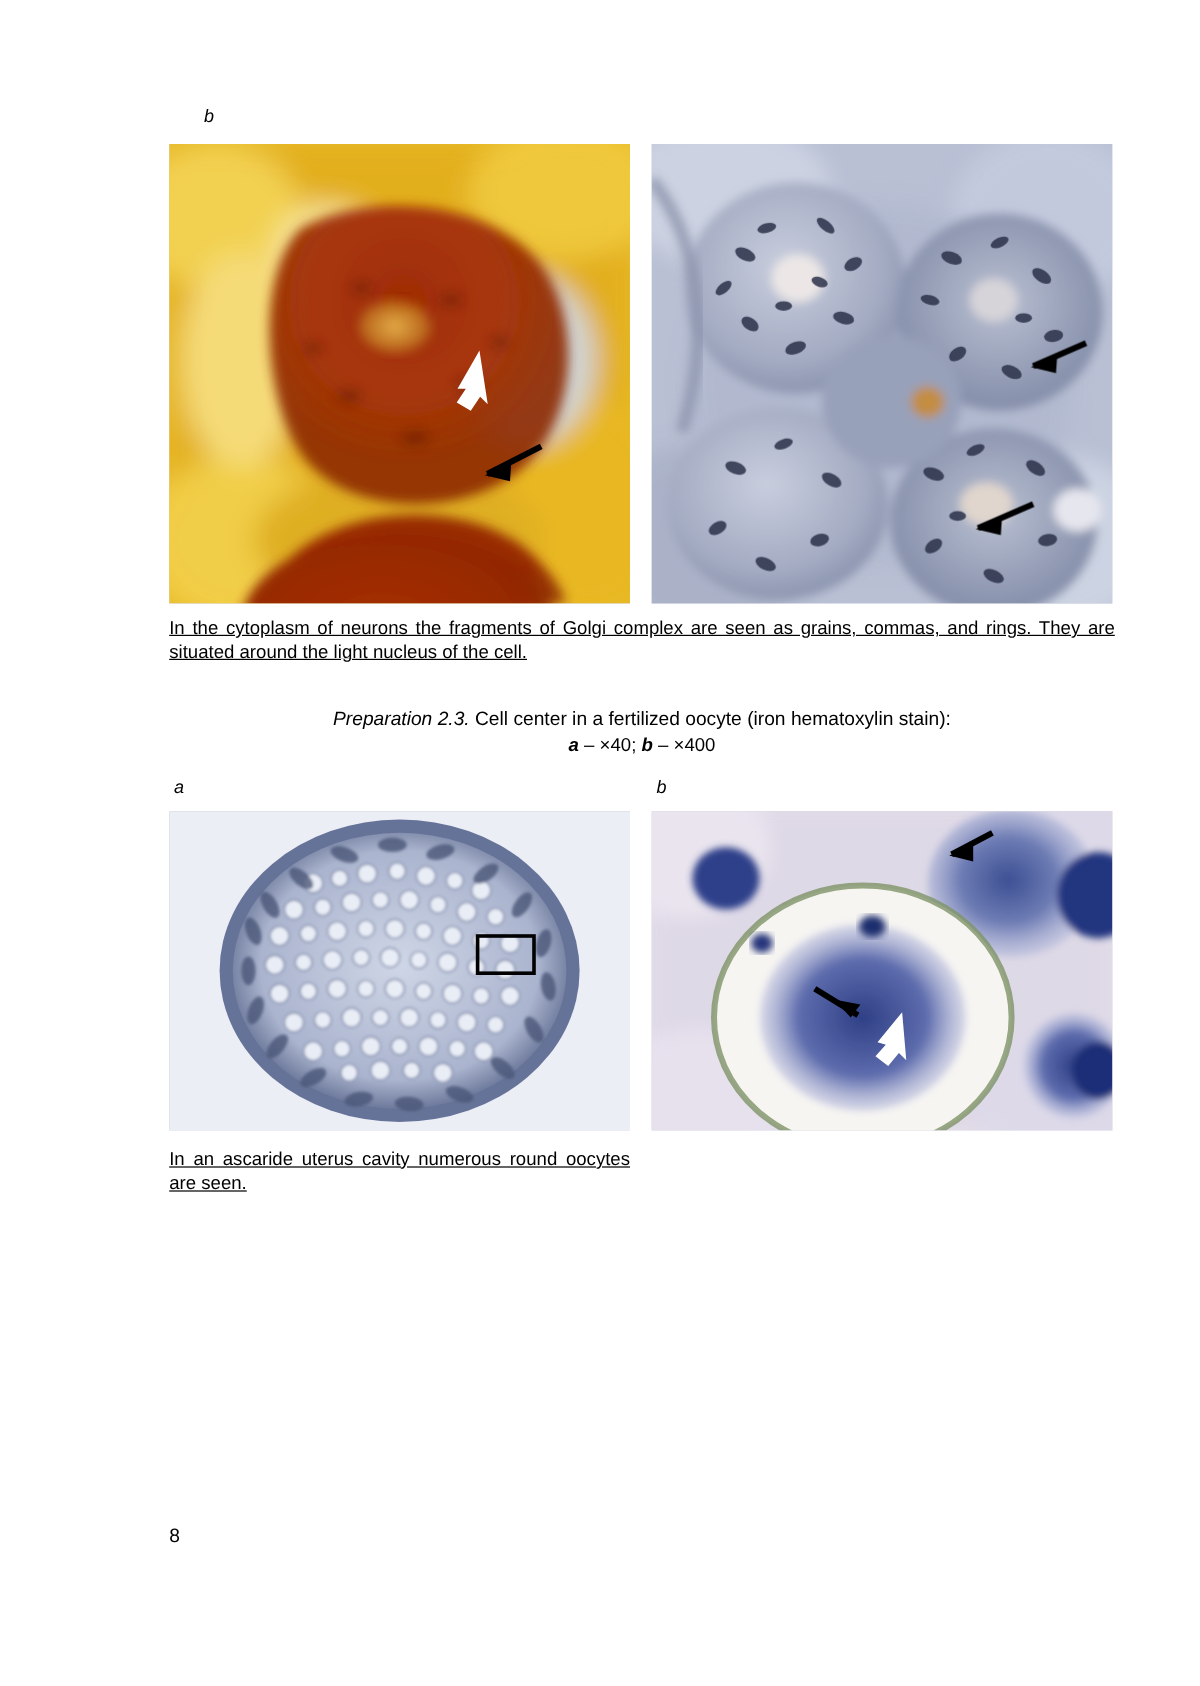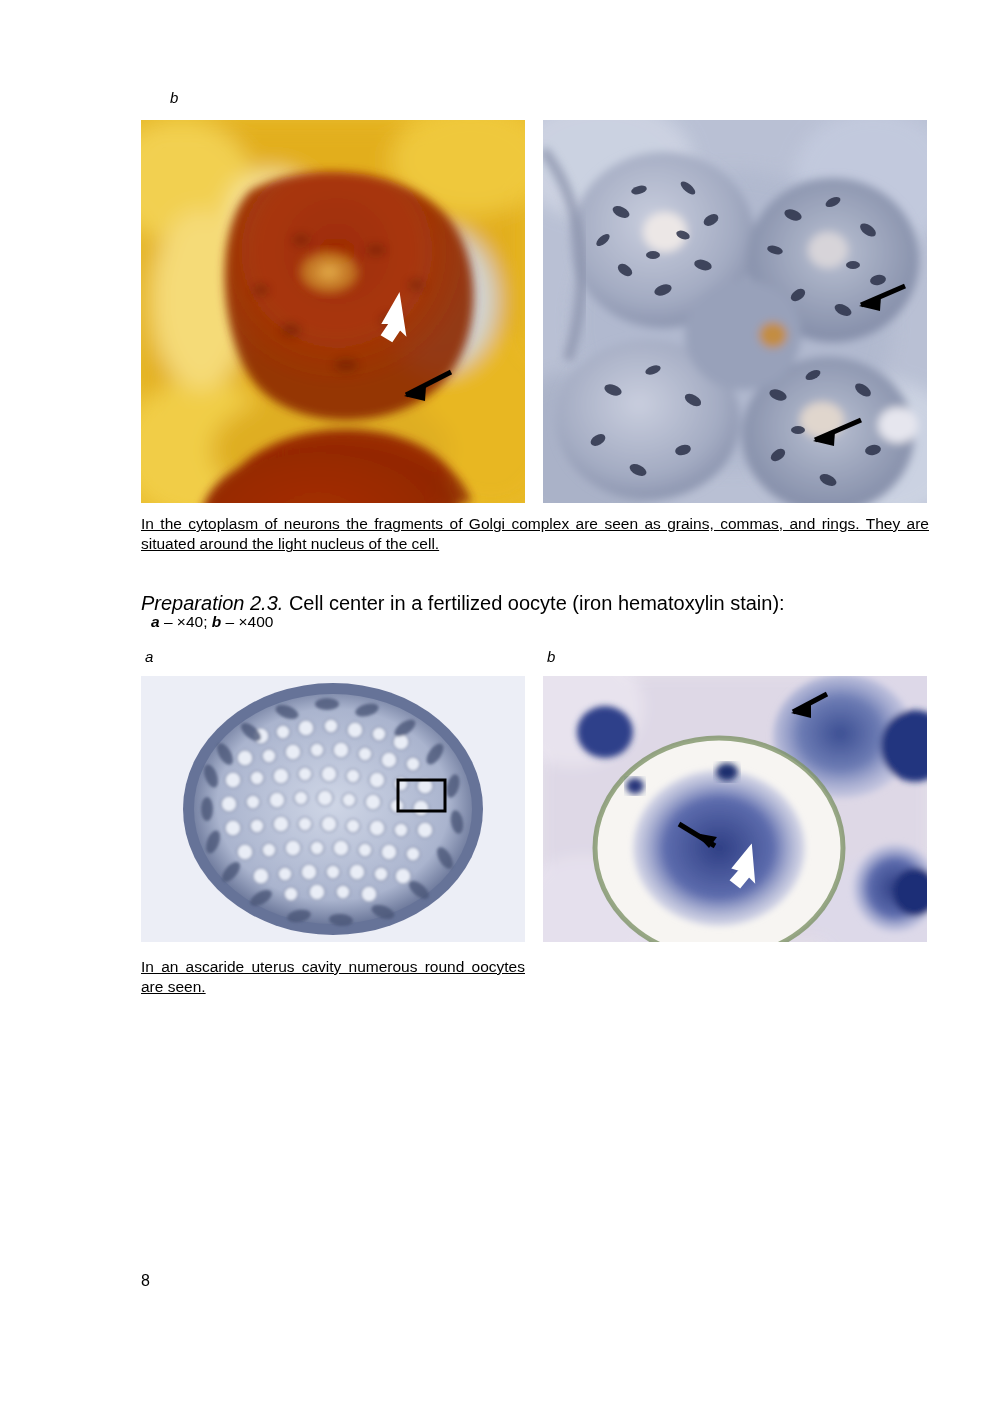--- a/index.html
+++ b/index.html
@@ -65,31 +65,33 @@
     top: 514px;
     width: 788px;
   }
 
   
   #prep-heading {
     position: absolute;
     left: 141px;
     top: 588px;
     width: 788px;
-    font-size: 20px;
+    text-align: center;
+    font-size: 16px;
     line-height: 1.5;
   }
   #prep-heading .prep-num {
     font-style: italic;
   }
   #prep-mag {
     position: absolute;
-    left: 151px;
+    left: 141px;
     top: 613px;
     width: 788px;
+    text-align: center;
     font-size: 15.5px;
   }
   #prep-mag i { font-style: italic; font-weight: bold; }
 
   
   #label-a-bottom {
     position: absolute;
     left: 145px;
     top: 648px;
   }

